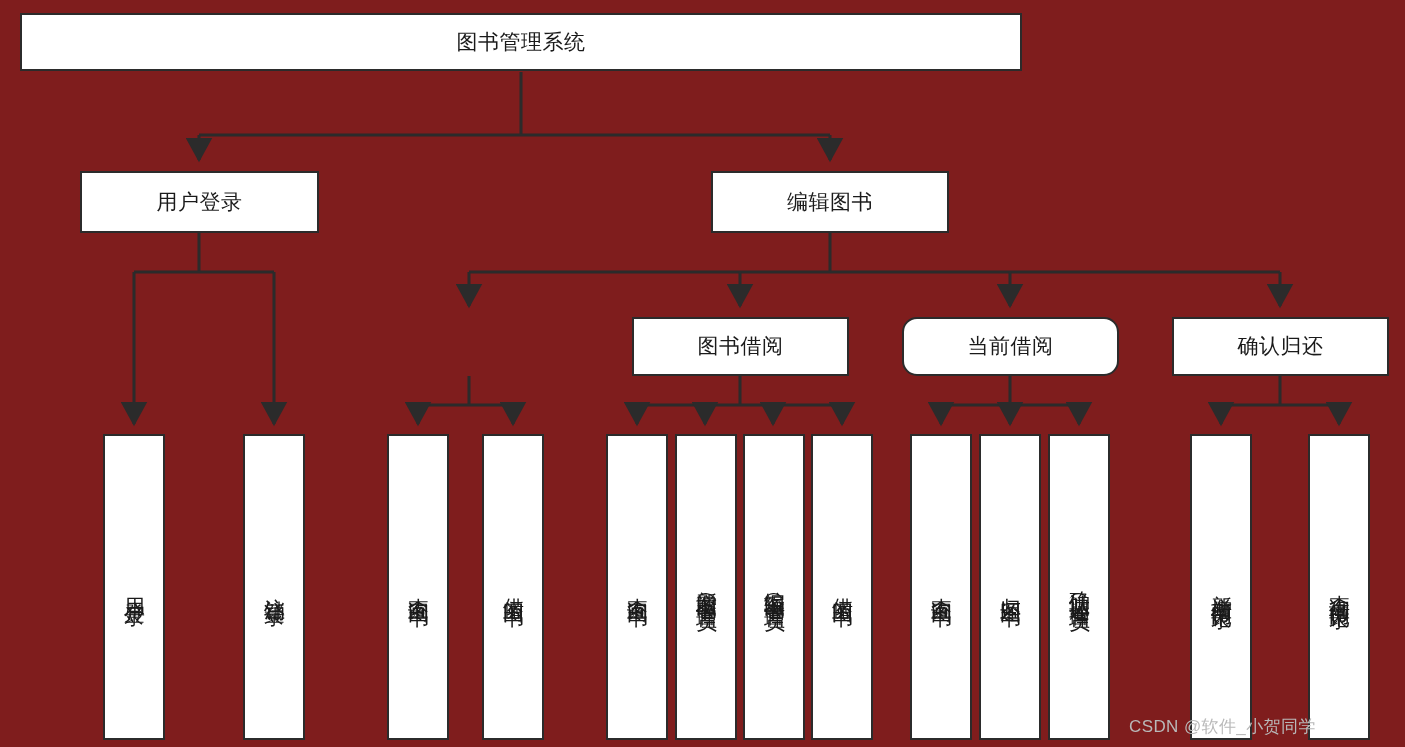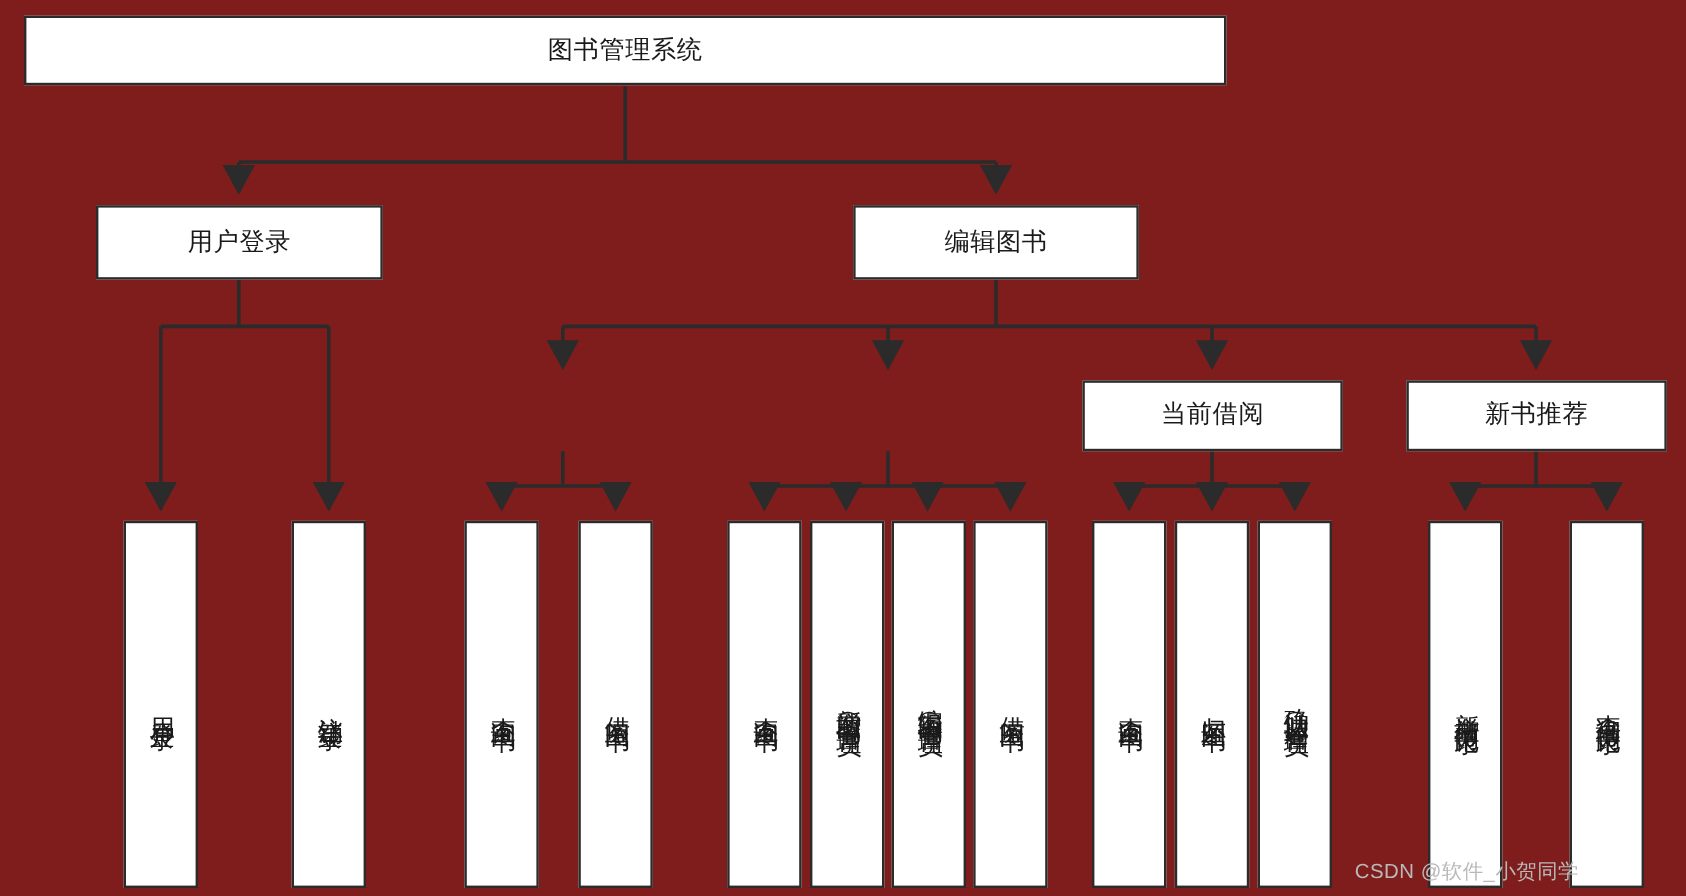--- a/index.html
+++ b/index.html
@@ -119,27 +119,30 @@
 
   <div class="node-box" style="left:80px; top:171px; width:239px; height:62px;">
     <span class="node-label">用户登录</span>
   </div>
 
   <div class="node-box" style="left:711px; top:171px; width:238px; height:62px;">
     <span class="node-label">编辑图书</span>
   </div>
 
 
+  <div class="node-box" style="left:632px; top:317px; width:217px; height:59px;">
+    <span class="node-label">图书借阅</span>
+  </div>
 
-  <div class="node-box" style="left:902px; top:317px; width:217px; height:59px;">
+  <div class="node-box" style="left:902px; top:317px; width:217px; height:59px;border-radius:15px;">
     <span class="node-label">当前借阅</span>
   </div>
 
   <div class="node-box" style="left:1172px; top:317px; width:217px; height:59px;">
-    <span class="node-label">新书推荐</span>
+    <span class="node-label">确认归还</span>
   </div>
 
   <div class="node-box vertical" style="left:103px; top:434px; width:62px; height:306px;">
     <span class="node-label">用户登录</span>
   </div>
 
   <div class="node-box vertical" style="left:243px; top:434px; width:62px; height:306px;">
     <span class="node-label">注销登录</span>
   </div>
 

